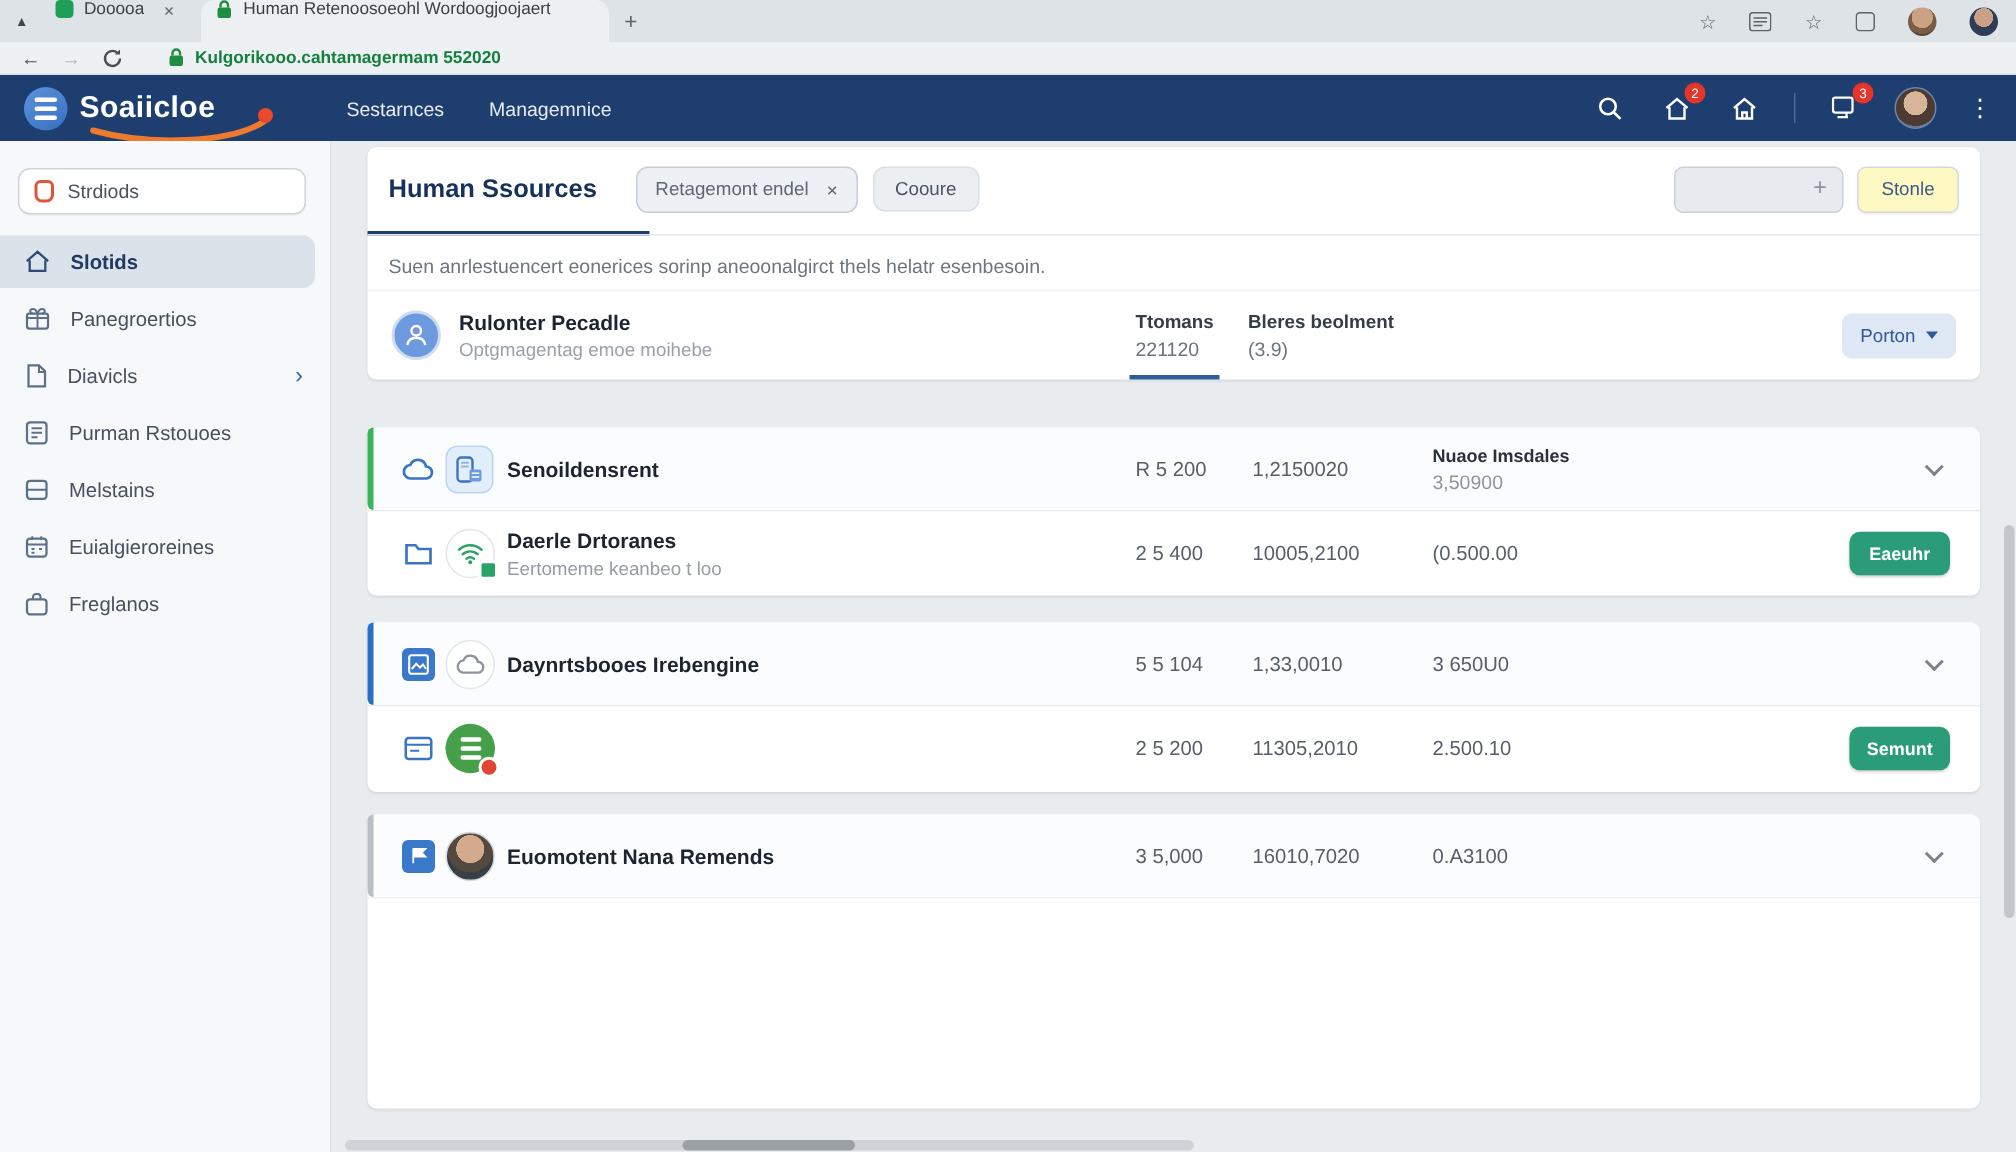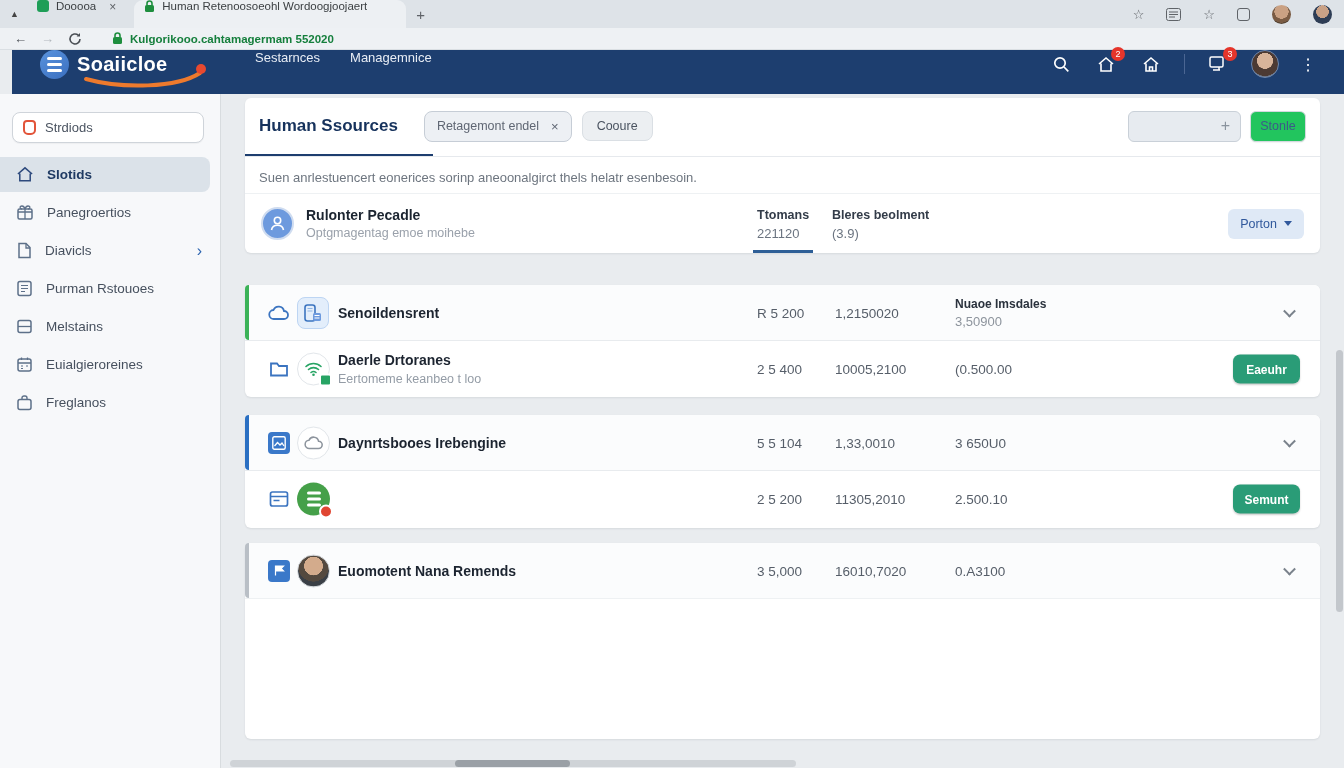--- a/index.html
+++ b/index.html
@@ -20,21 +20,21 @@
   .strip-right .gly{font-size:13px;color:#5f6368}
   .mini-avatar{width:19px;height:19px;border-radius:50%;flex:none}
   .mini-avatar.a1{background:radial-gradient(circle at 50% 35%,#caa183 0 45%,#7a5b43 46% 70%,#574534 71%)}
   .mini-avatar.a2{background:radial-gradient(circle at 50% 35%,#c9a186 0 40%,#2e3d55 41%)}
   .toolbar{position:absolute;top:28px;left:0;right:0;height:22px;background:#eef1f4;display:flex;align-items:center;gap:14px;padding:0 14px;border-bottom:1px solid #dadfe3}
   .toolbar .nav-gly{font-size:13px;color:#4a4f55;line-height:1}
   .toolbar .nav-gly.dim{color:#b2b8bd}
   .url{display:flex;align-items:center;gap:7px;margin-left:16px;font-size:11.5px;color:#157f3c;font-weight:bold}
 
   
-  .appheader{position:absolute;top:50px;left:12px;right:0;height:44px;background:#1d3e6f;display:flex;align-items:flex-start;padding:0 28px}
+  .appheader{position:absolute;top:50px;left:0;right:0;height:44px;background:#1d3e6f;display:flex;align-items:center;padding:0 16px}
   .logo{position:relative;display:flex;align-items:center;gap:8px;width:185px}
   .logo-circle{width:29px;height:29px;border-radius:50%;background:linear-gradient(145deg,#5a93dd,#3a6fc0);display:flex;flex-direction:column;justify-content:center;gap:3px;align-items:center;flex:none}
   .logo-circle i{display:block;width:15px;height:3px;background:#fff;border-radius:2px}
   .brand{font-size:20px;font-weight:bold;color:#fff;letter-spacing:.3px}
   .swoosh{position:absolute;left:42px;top:13px;pointer-events:none}
   .appnav{display:flex;gap:30px;margin-left:30px}
   .appnav a{font-size:13px;color:#e8edf5;text-decoration:none}
   .hdr-right{margin-left:auto;display:flex;align-items:center;gap:21px}
   .hicon{position:relative;display:flex;align-items:center;justify-content:center;width:24px;height:24px}
   .hbadge{position:absolute;top:-5px;right:-7px;min-width:14px;height:14px;border-radius:8px;background:#e5352b;color:#fff;font-size:9px;display:flex;align-items:center;justify-content:center;padding:0 3px}
@@ -56,21 +56,21 @@
   .content{flex:1;position:relative;background:#e9ecef}
   .panel{position:absolute;left:24px;right:24px;background:#fff;border-radius:6px;box-shadow:0 1px 2px rgba(20,30,40,.09)}
   .head-panel{top:4px;height:155px}
   .titlerow{position:relative;display:flex;align-items:center;height:56px;padding:0 14px}
   .page-title{font-size:17px;font-weight:bold;color:#16325c;margin-right:26px}
   .chip{display:flex;align-items:center;gap:12px;height:31px;padding:0 12px;background:#edf0f4;border:1px solid #c6cdd6;border-radius:8px;font-size:12.5px;color:#5f6673}
   .chip .x{color:#5f6673;font-size:13px}
   .ghostbtn{height:30px;padding:0 14px;margin-left:10px;background:#eceff2;border:1px solid #dadfe4;border-radius:8px;font-size:12.5px;color:#4a5360;display:flex;align-items:center}
   .stepper{margin-left:auto;width:113px;height:31px;background:#e7ebf0;border:1px solid #c9d0d8;border-radius:6px;display:flex;align-items:center;justify-content:flex-end;padding:0 10px}
   .stepper .plus{color:#8a939e;font-size:16px}
-  .savebtn{width:56px;height:31px;margin-left:9px;background:#22c55e;border:1px solid #d4d9df;border-radius:6px;font-size:12.5px;color:#3c5a88;display:flex;align-items:center;justify-content:center;box-shadow:0 1px 1px rgba(0,0,0,.05)}
+  .savebtn{width:68px;height:31px;margin-left:9px;background:#fef9c3;border:1px solid #d4d9df;border-radius:6px;font-size:12.5px;color:#3c5a88;display:flex;align-items:center;justify-content:center;box-shadow:0 1px 1px rgba(0,0,0,.05)}
   .tab-underline{position:absolute;left:0;top:56px;width:188px;height:3px;background:#1d3e6f}
   .title-divider{position:absolute;left:0;right:0;top:58px;height:1px;background:#e6e9ed}
   .desc{position:absolute;left:14px;top:72px;font-size:13px;color:#6d757f}
   .profilerow{position:absolute;left:0;right:0;top:95px;bottom:0;border-top:1px solid #eef1f3;display:flex;align-items:center;padding:0 16px}
   .p-avatar{width:33px;height:33px;border-radius:50%;background:#6d9ade;display:flex;align-items:center;justify-content:center;border:2px solid #cfdcf0;flex:none}
   .p-meta{margin-left:12px}
   .p-name{font-size:14px;font-weight:bold;color:#1b2430}
   .p-sub{font-size:12.5px;color:#9aa1ab;margin-top:3px}
   .pstat{position:absolute;top:50%;transform:translateY(-50%)}
   .pstat.s1{left:512px}

